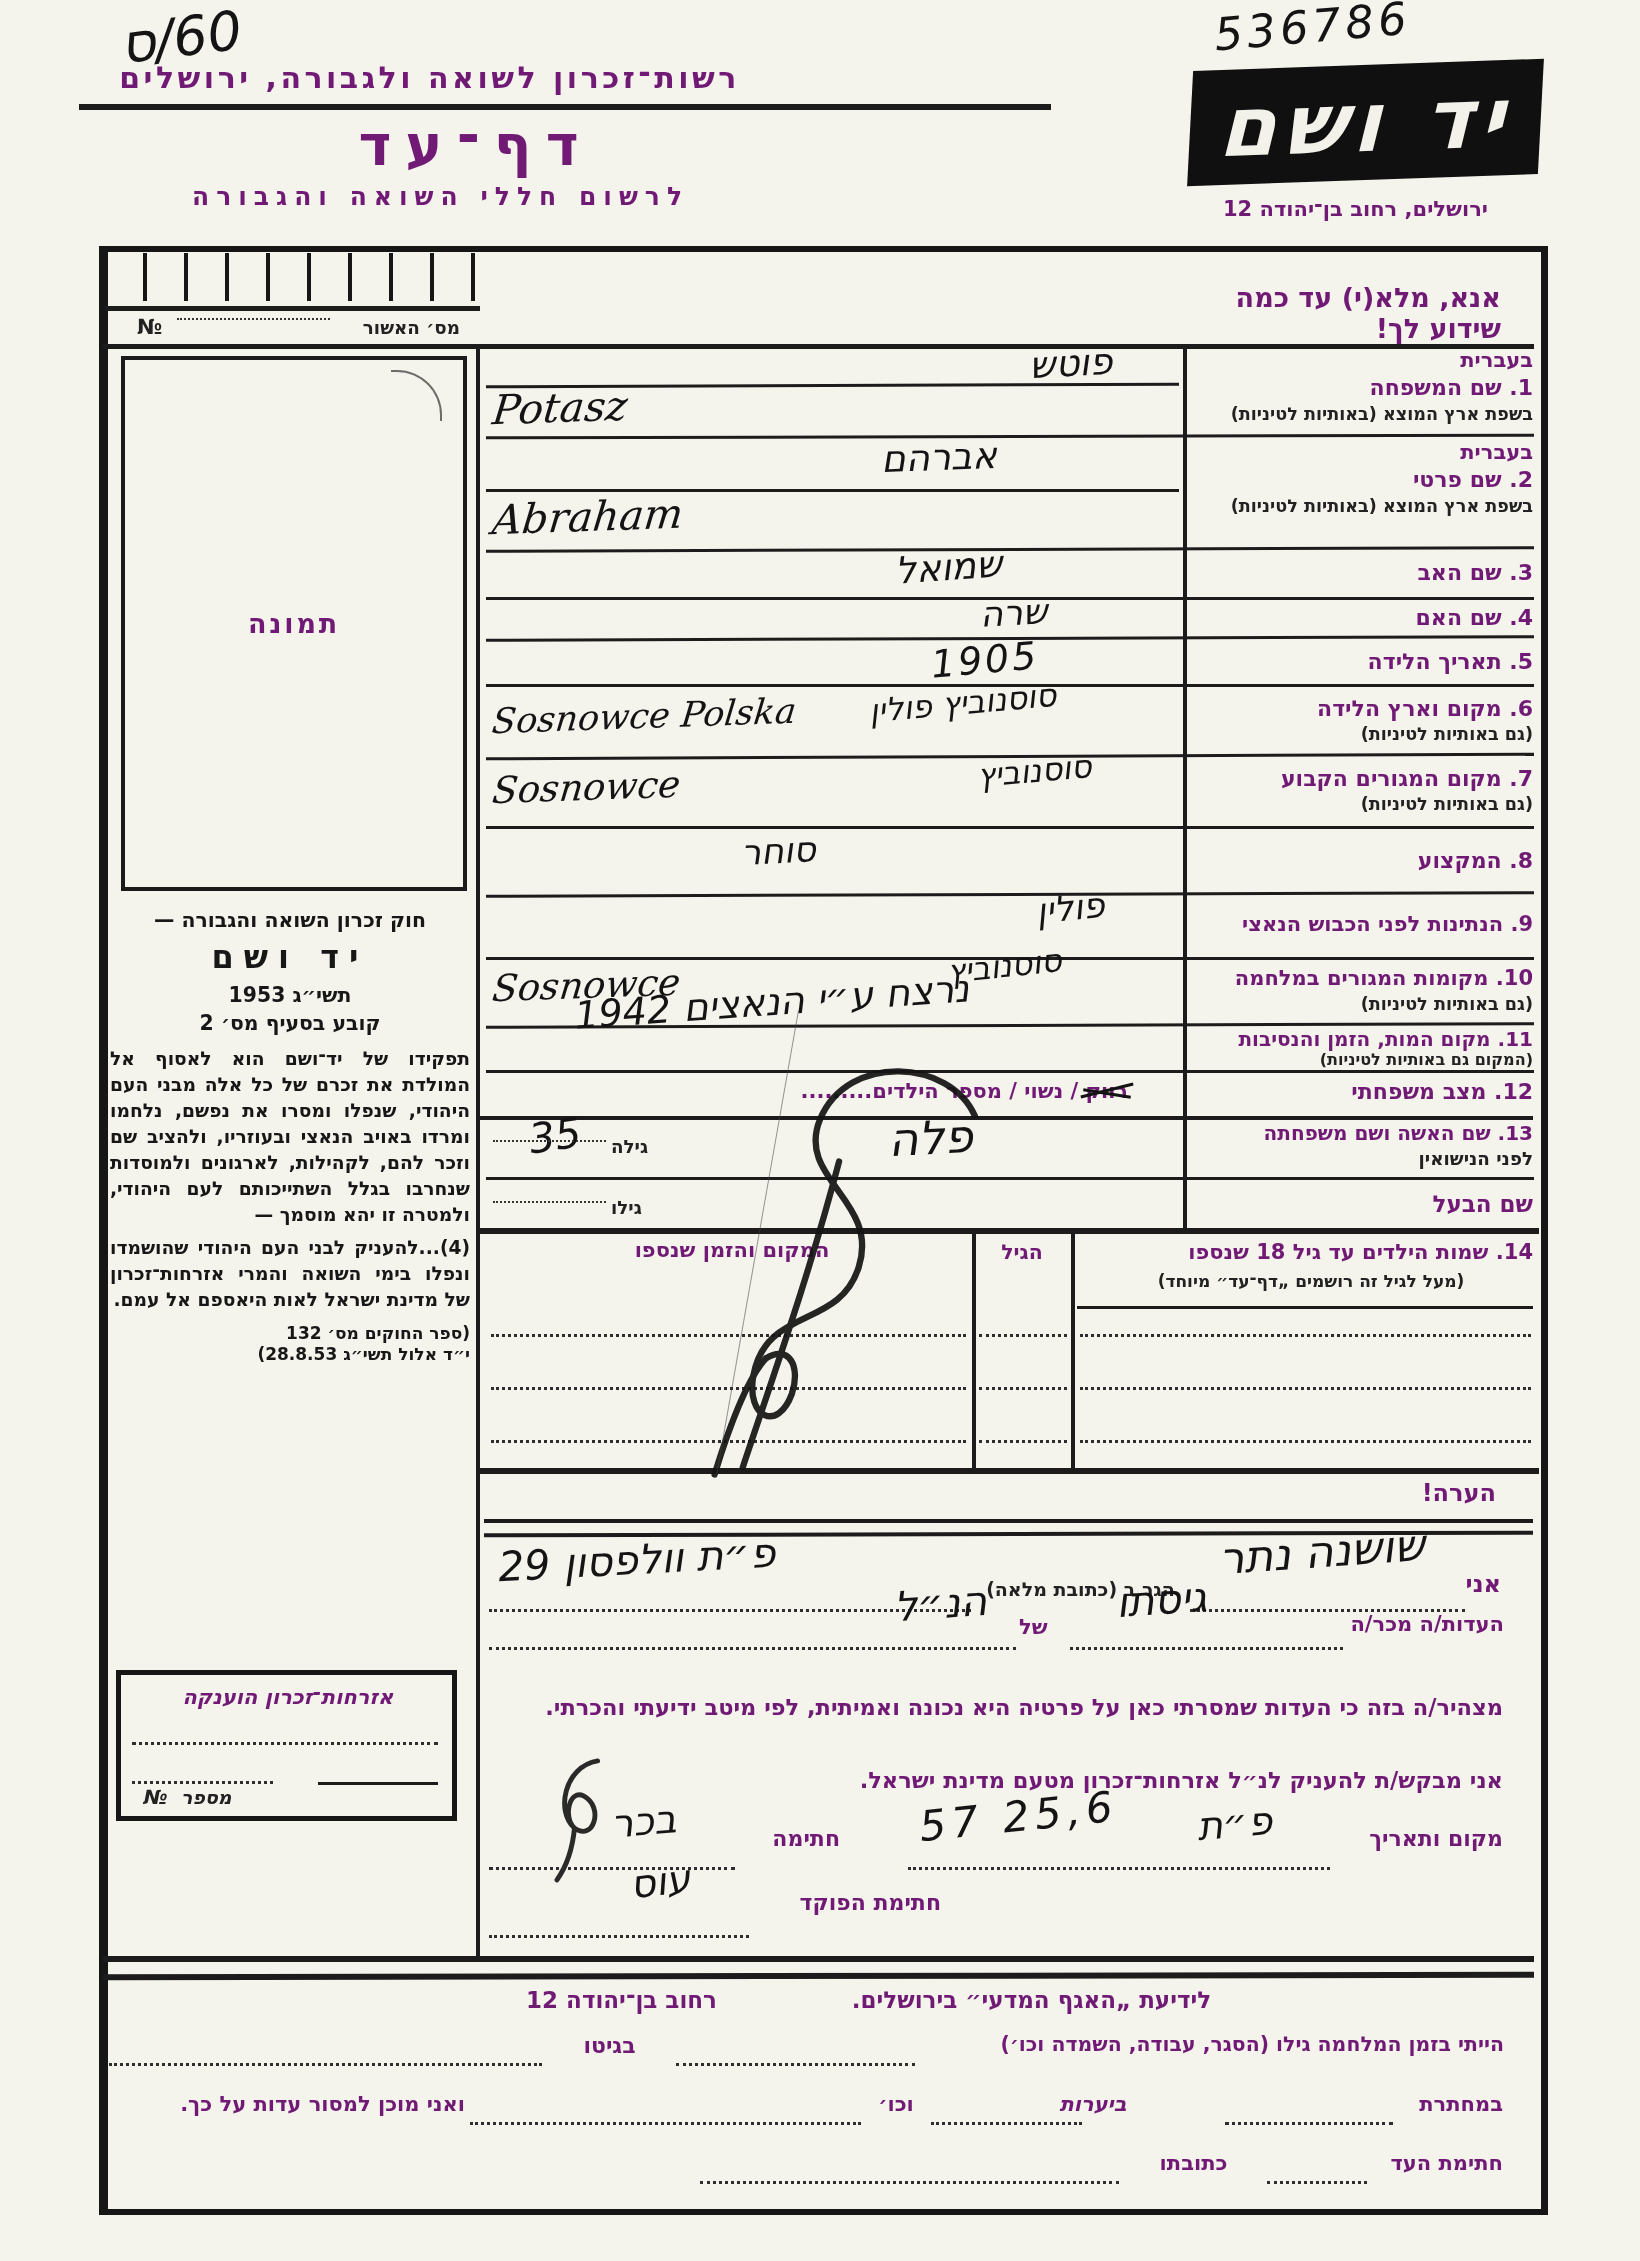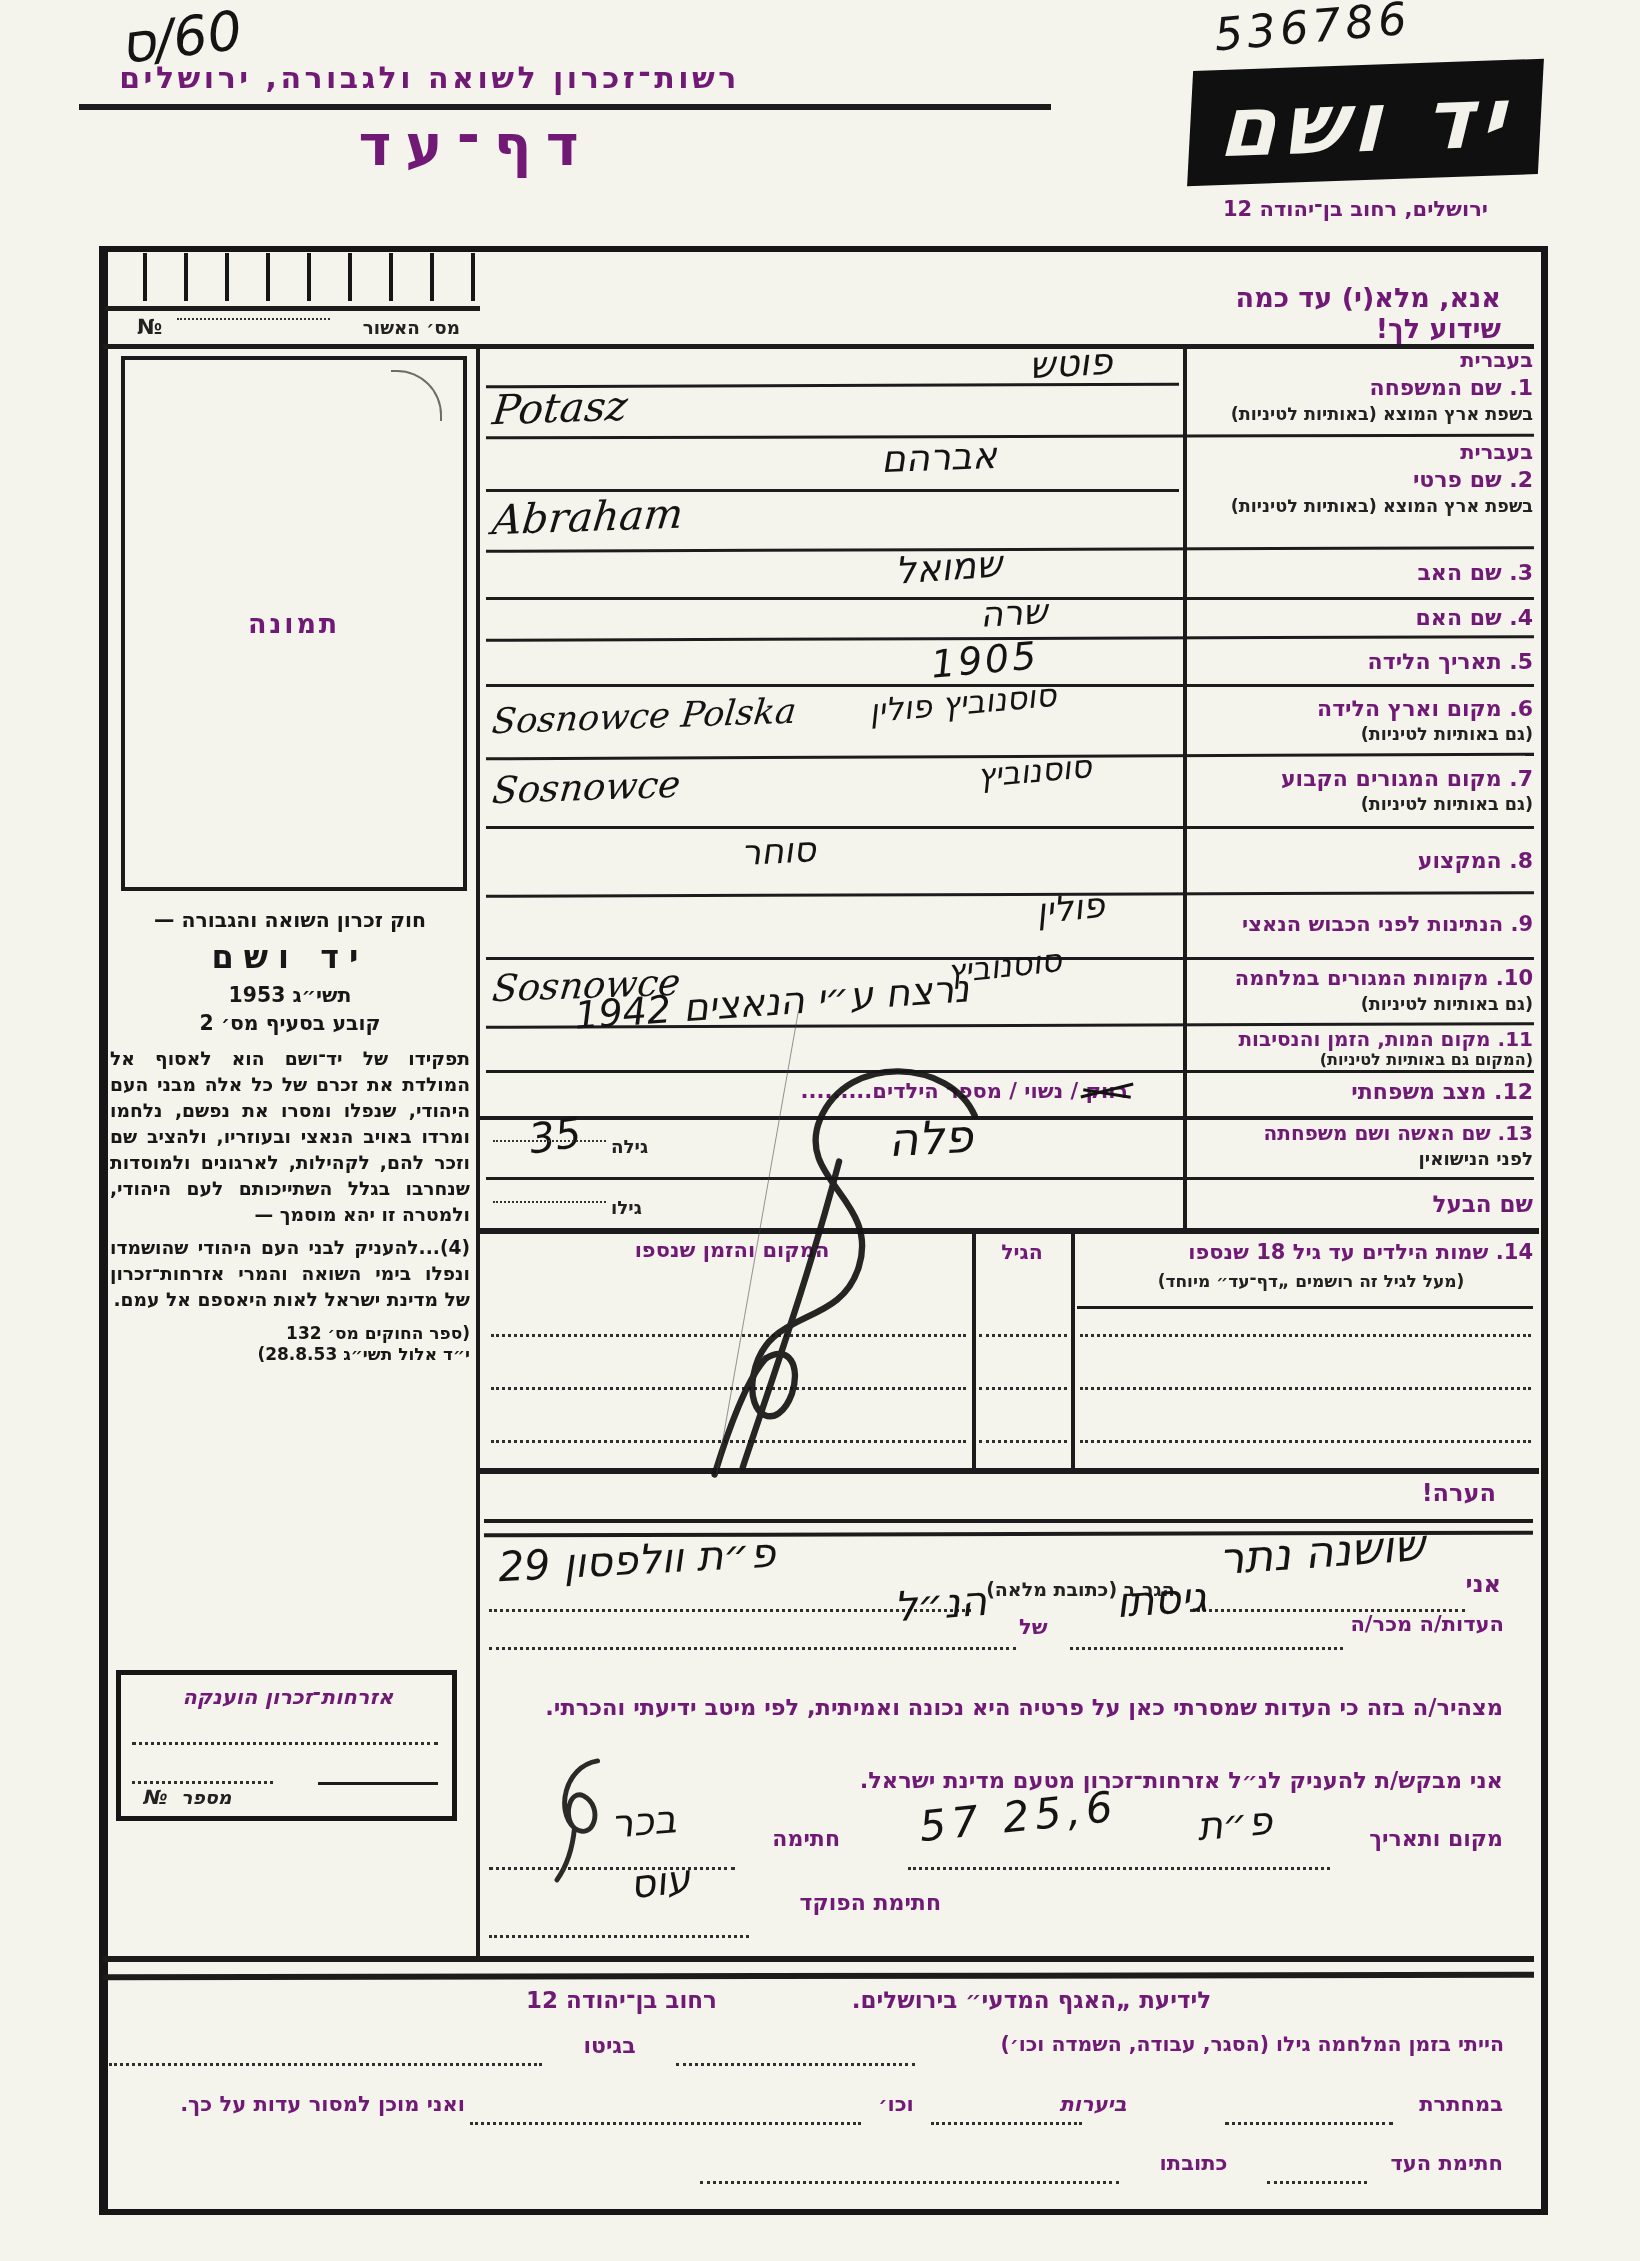--- a/index.html
+++ b/index.html
@@ -40,20 +40,21 @@
 
 <div class="page">
 
   <div class="hw" style="left:120px;top:5.6px;font-size:54px;transform:rotate(-7deg);">60/ס</div>
 
   <div class="abs prt" style="left:39px;top:61px;width:781px;font-size:30px;letter-spacing:3.5px;text-align:center;">רשות־זכרון לשואה ולגבורה, ירושלים</div>
   <div class="ln" style="left:79px;top:104px;width:972px;height:5.6px;"></div>
 
   <div class="abs prt" style="left:317px;top:114px;width:317px;font-size:56px;letter-spacing:14px;text-align:center;">דף־עד</div>
 
+  <div class="abs prt" style="left:106px;top:183px;width:669px;font-size:25px;letter-spacing:7px;text-align:center;">לרשום חללי השואה והגבורה</div>
 
   <div class="hw" style="left:1214px;top:0px;font-size:45px;transform:rotate(-5deg);letter-spacing:4.2px;">536786</div>
 
   <div class="logo-box" style="left:1190px;top:65px;width:351px;height:115px;">
     <span style="font-size:83px;">יד ושם</span>
   </div>
 
   <div class="abs prt" style="left:1162px;top:197px;width:387px;font-size:21px;text-align:center;">ירושלים, רחוב בן־יהודה 12</div>
 
   <div class="abs" style="left:99px;top:246px;width:1433px;height:1957px;border-style:solid;border-color:#161616;border-width:6.3px 7px 6.3px 9.2px;"></div>

